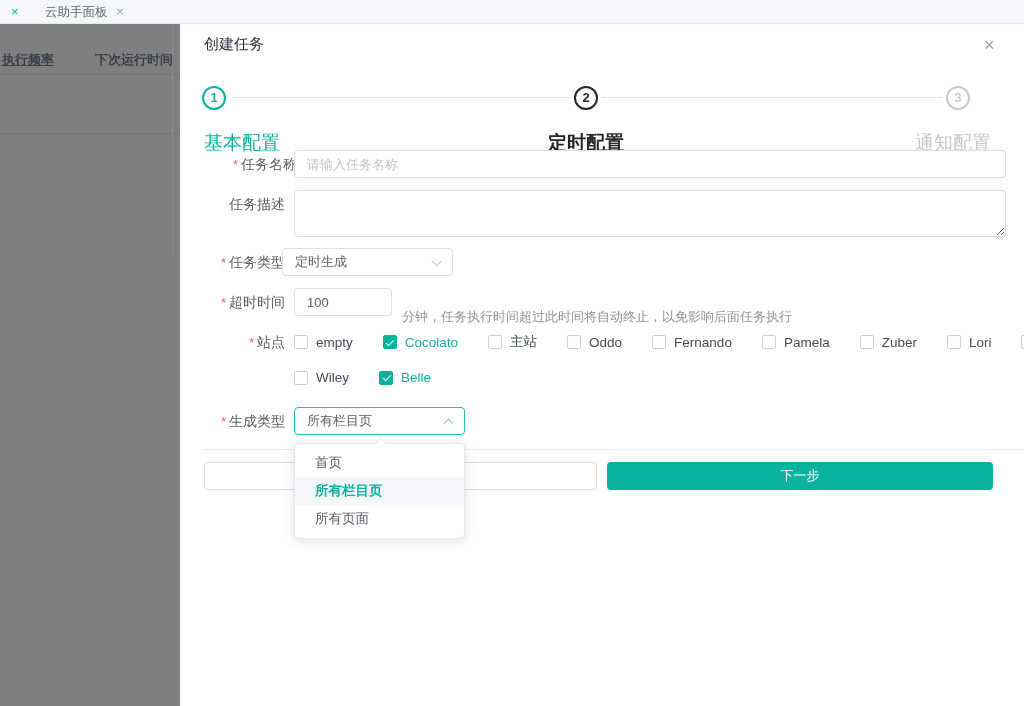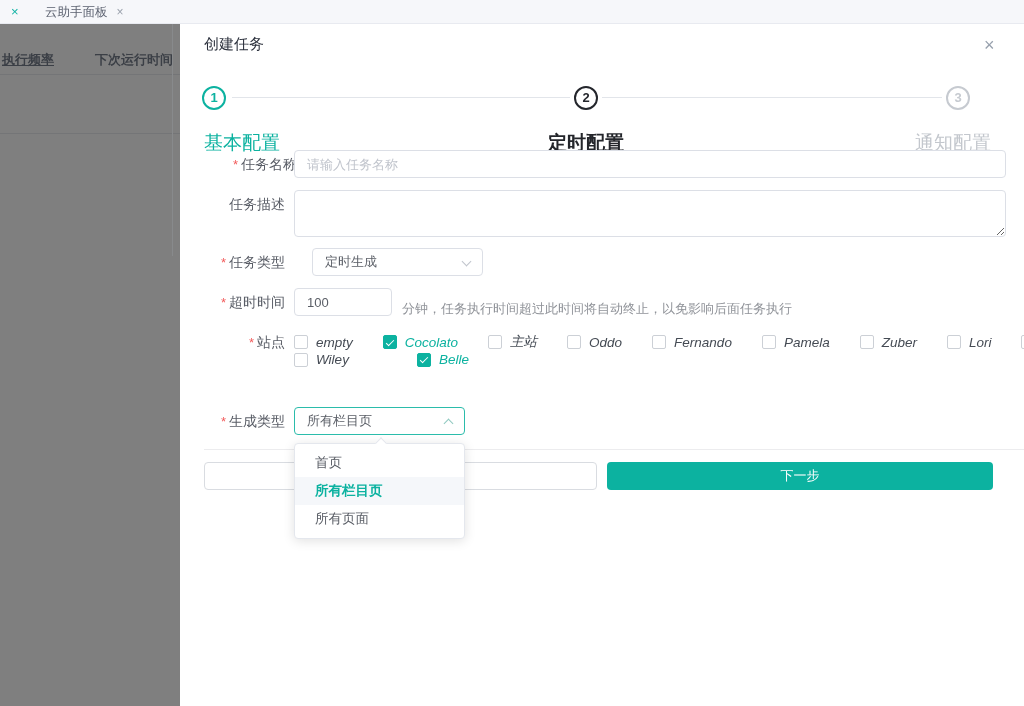--- a/index.html
+++ b/index.html
@@ -50,35 +50,35 @@
   .lab4 { top:270px; } .lab5 { top:310px; } .lab6 { top:389px; }
 
   .inp { position:absolute; border:1px solid #dcdfe6; border-radius:4px; background:#fff;
     font-size:13px; color:#5a5e66; padding:0 12px; outline:none;
     font-family:"Liberation Sans","DejaVu Sans",sans-serif; }
   .inp::placeholder { color:#c0c4cc; }
   .inp-name { left:114px; top:126px; width:712px; height:28px; }
   .ta-desc { left:114px; top:166px; width:712px; height:47px; padding:6px 12px; resize:vertical;
     line-height:1.4; }
   .inp-timeout { left:114px; top:264px; width:98px; height:28px; }
-  .hint { position:absolute; left:222px; top:276px; font-size:13px; color:#909399; white-space:nowrap; }
+  .hint { position:absolute; left:222px; top:284px; font-size:13px; color:#909399; white-space:nowrap; }
 
   .select { position:absolute; width:171px; height:28px; border:1px solid #dcdfe6; border-radius:4px;
     background:#fff; font-size:13px; color:#5a5e66; line-height:26px; padding:0 26px 0 12px; cursor:pointer; }
-  .sel-type { left:132px; top:224px; }
+  .sel-type { left:102px; top:224px; }
   .sel-gen  { left:114px; top:383px; border-color:#2bbcab; }
   .caret { position:absolute; right:12px; width:7px; height:7px;
     border-right:1.5px solid #c0c4cc; border-bottom:1.5px solid #c0c4cc; }
   .caret-down { top:9px;  transform:rotate(45deg); }
   .caret-up   { top:12px; transform:rotate(-135deg); border-color:#8fc9c0; }
 
   
   .cb-row { position:absolute; left:114px; display:flex; align-items:center; }
-  .cb-row1 { top:309px; } .cb-row2 { top:328px;gap:38px; }
-  .cb { display:flex; align-items:center; margin-right:30px; cursor:pointer;font-style:italic; }
+  .cb-row1 { top:309px; } .cb-row2 { top:346px; }
+  .cb { display:flex; align-items:center; margin-right:30px; cursor:pointer; }
   .cb .box { width:14px; height:14px; border:1px solid #ccd0d6; border-radius:2px; background:#fff;
     margin-right:8px; position:relative; flex:none; }
   .cb .cb-label { font-size:13.5px; color:#454b54; white-space:nowrap; }
   .cb.on .box { background:#0cb2a0; border-color:#0cb2a0; }
   .cb.on .box::after { content:""; position:absolute; left:4.5px; top:1.5px; width:3px; height:7px;
     border-right:1.5px solid #fff; border-bottom:1.5px solid #fff; transform:rotate(45deg); }
   .cb.on .cb-label { color:#0cb2a0; }
 
   
   .divider { position:absolute; left:24px; top:425px; width:820px; height:1px; background:#ececee; }

